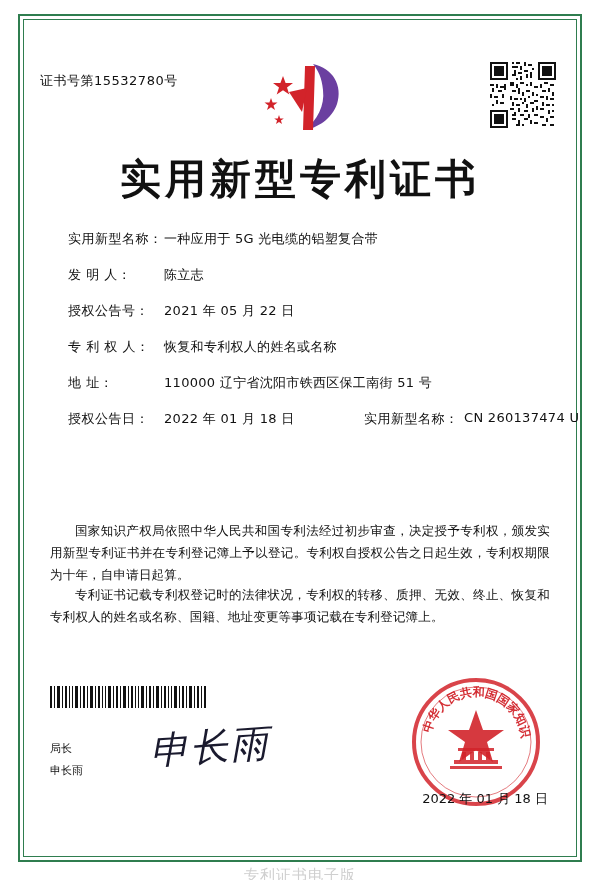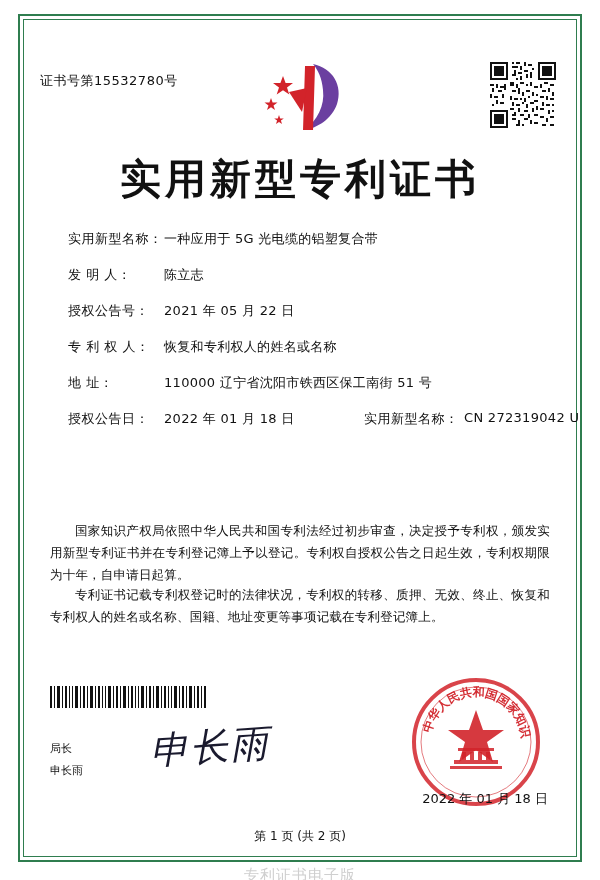--- a/index.html
+++ b/index.html
@@ -334,21 +334,21 @@
     </div>
     <div class="field-row">
       <span class="field-label">专 利 权 人：</span><span class="field-value">恢复和专利权人的姓名或名称</span>
     </div>
     <div class="field-row">
       <span class="field-label">地 址：</span><span class="field-value">110000 辽宁省沈阳市铁西区保工南街 51 号</span>
     </div>
     <div class="field-row">
       <span class="field-label">授权公告日：</span><span class="field-value">2022 年 01 月 18 日</span>
       <span class="sec-label">实用新型名称：</span>
-      <span class="sec-value">CN 272319042 U</span>
+      <span class="sec-value">CN 260137474 U</span>
     </div>
   </div>
 
   <div class="para p1">国家知识产权局依照中华人民共和国专利法经过初步审查，决定授予专利权，颁发实用新型专利证书并在专利登记簿上予以登记。专利权自授权公告之日起生效，专利权期限为十年，自申请日起算。</div>
   <div class="para p2">专利证书记载专利权登记时的法律状况，专利权的转移、质押、无效、终止、恢复和专利权人的姓名或名称、国籍、地址变更等事项记载在专利登记簿上。</div>
 
   <div class="barcode">
     <svg width="156" height="22" viewBox="0 0 156 22" shape-rendering="crispEdges">
       <rect width="156" height="22" fill="#ffffff"></rect>
       <g fill="#111111">
@@ -424,16 +424,15 @@
 
   <div class="director-block">
     <div>局长</div>
     <div>申长雨</div>
   </div>
 
   <div class="signature">申长雨</div>
 
   <div class="issue-date">2022 年 01 月 18 日</div>
 
-  <div class="page-num">第 1 页 (共 2 页)</div>
   <div class="footer-faint">专利证书电子版</div>
 
 </div>
 
 </body></html>

